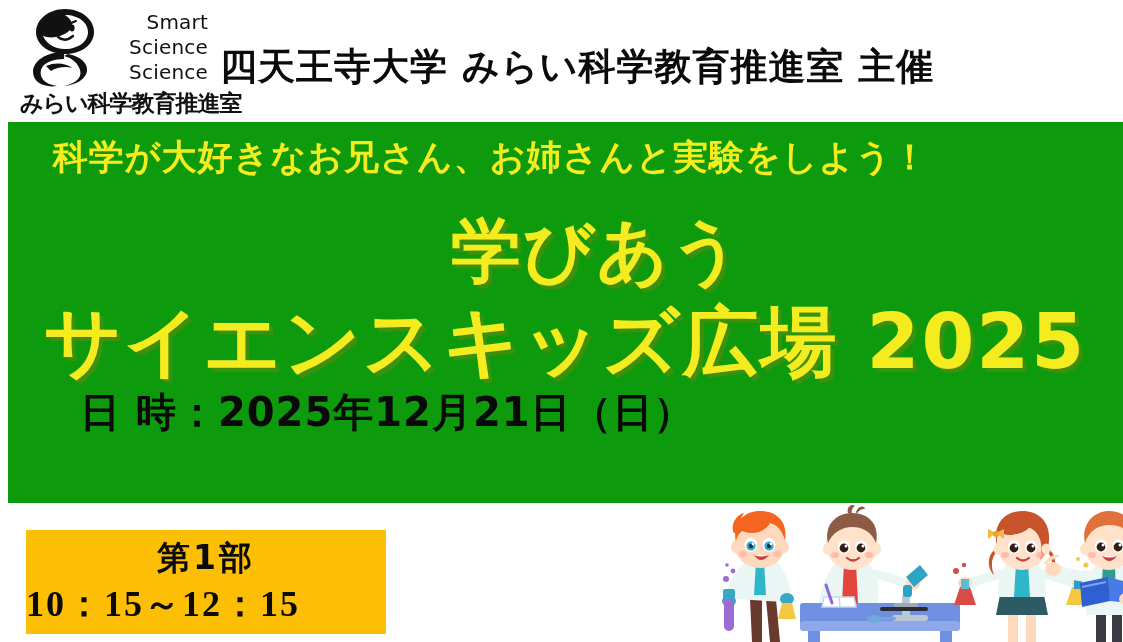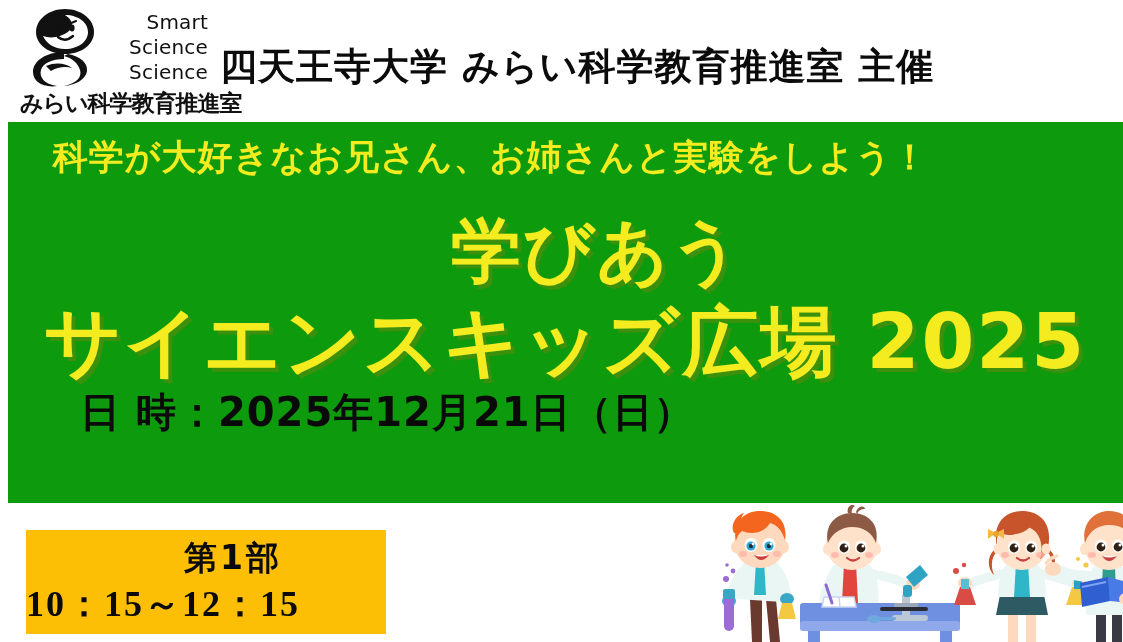--- a/index.html
+++ b/index.html
@@ -70,21 +70,21 @@
   .bubble-tail{position:absolute;left:118px;top:72px;width:0;height:0;
      border-left:22px solid transparent;border-right:34px solid transparent;
      border-top:62px solid #e3792a;}
 
   
   .bottom{position:absolute;left:0;top:503px;width:1123px;height:139px;background:#fff;}
 
   .part-box{position:absolute;left:18px;top:27px;width:360px;height:104px;background:#fcbf06;}
   .part-title{position:absolute;left:0;top:6px;width:360px;text-align:center;
      font-size:33px;font-weight:700;color:#0a0a0a;letter-spacing:3px;white-space:nowrap;
-     font-family:"DejaVu Sans","Liberation Sans",sans-serif;padding-left:27px;}
+     font-family:"DejaVu Sans","Liberation Sans",sans-serif;}
   .part-time{position:absolute;left:0;top:50px;width:360px;
      font-size:36px;font-weight:700;color:#0a0a0a;letter-spacing:2px;white-space:nowrap;
      font-family:Liberation Serif, serif;}
 
   .kids{position:absolute;left:640px;top:0px;width:483px;height:139px;}
 </style>
 </head>
 <body>
 
 <div class="poster">

